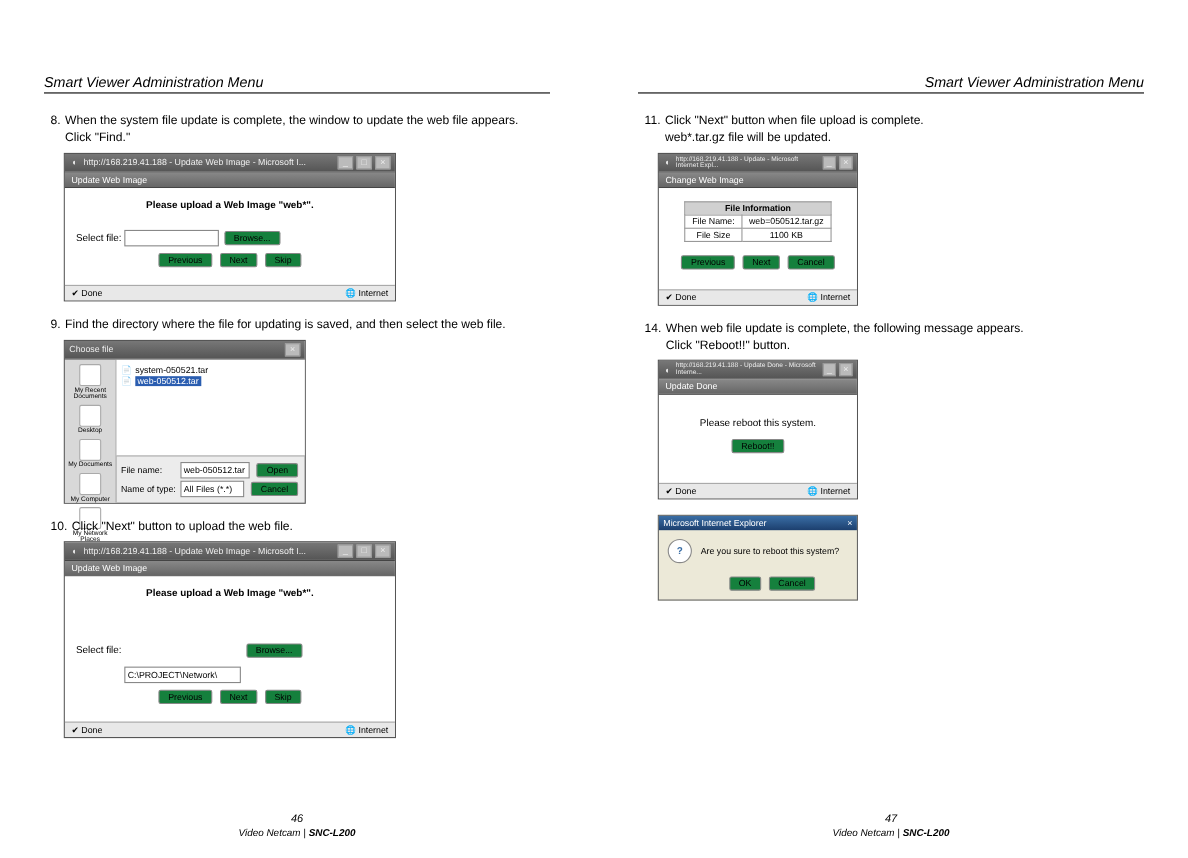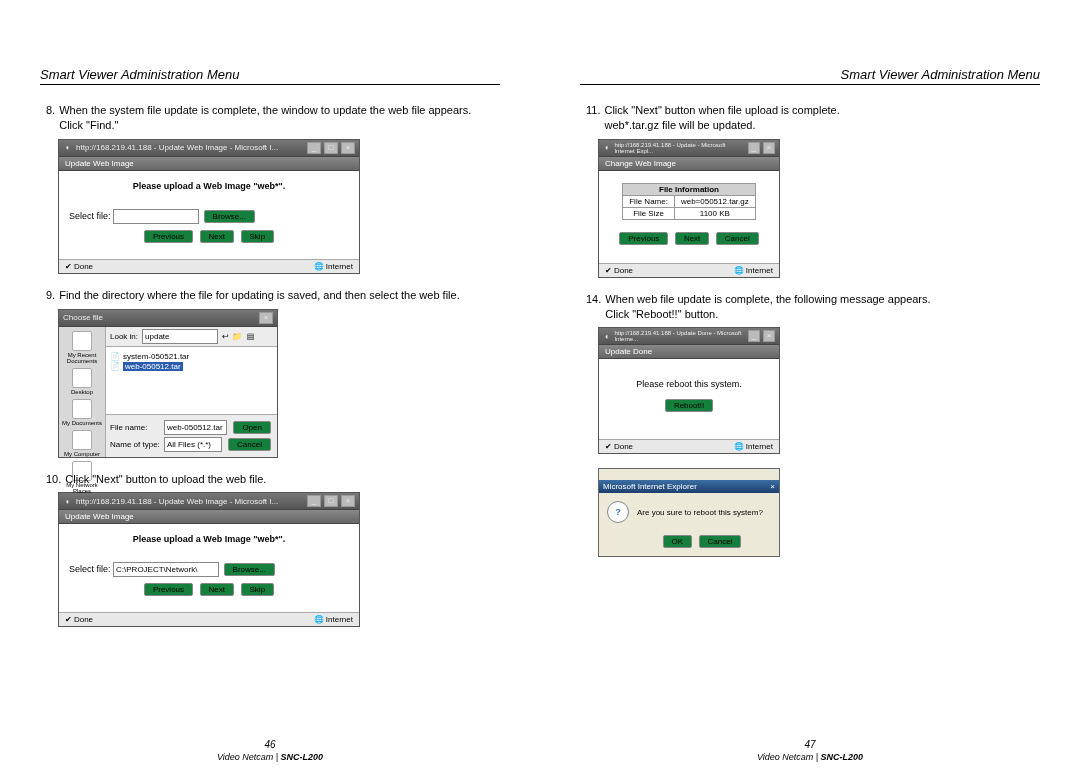--- a/index.html
+++ b/index.html
@@ -135,21 +135,21 @@
   }
   table.info td, table.info th{
     border:1px solid #999;
     padding:1px 6px;
     text-align:center;
     background:#fff;
   }
   table.info th{background:#d0d0d0;font-weight:bold;}
   
   .msgbox{border:1px solid #666;width:180px;font-size:9px;background:#ece9d8;}
-  .msgbox .mb-title{background:linear-gradient(#3a6ea5,#1c3f6e);color:#fff;font-size:8px;padding:2px 4px;display:flex;justify-content:space-between;margin-top:11px;}
+  .msgbox .mb-title{background:linear-gradient(#3a6ea5,#1c3f6e);color:#fff;font-size:8px;padding:2px 4px;display:flex;justify-content:space-between;}
   .msgbox .mb-body{padding:8px;display:flex;align-items:center;gap:8px;}
   .msgbox .mb-icon{width:20px;height:20px;border:1px solid #888;border-radius:50%;display:flex;align-items:center;justify-content:center;font-weight:bold;color:#3a6ea5;background:#fff;}
   .msgbox .mb-btns{text-align:center;padding:4px 0 8px 0;margin-left:26px;}
   
   .footer {
     position:absolute;
     bottom:18px;left:0;right:0;
     text-align:center;
     font-size:10px;
   }
@@ -231,27 +231,20 @@
           <div class="side-item">
               <div class="icn"></div>
               <span>My Computer</span>
             </div>
           <div class="side-item">
               <div class="icn"></div>
               <span>My Network Places</span>
             </div>
         </div>
         <div class="filedlg-main">
-          <div class="filedlg-top">
-            <span>Look in:</span>
-            <span class="text-input" style="width:70px;">update</span>
-            <span>↩</span>
-            <span>📁</span>
-            <span>▤</span>
-          </div>
           <div class="filedlg-list">
             <div class="file">📄 <span>system-050521.tar</span></div>
             <div class="file">📄 <span class="sel">web-050512.tar</span></div>
           </div>
           <div class="filedlg-bottom">
             <div class="row">
               <label>File name:</label>
               <span class="text-input">web-050512.tar</span>
               <span class="btn">Open</span>
             </div>
@@ -279,21 +272,21 @@
         <span class="spacer"></span>
         <span class="ctrl">_</span>
         <span class="ctrl">□</span>
         <span class="ctrl">×</span>
       </div>
       <div class="panel-head">Update Web Image</div>
       <div class="panel-body">
         <div class="centered" style="font-weight:bold;margin-bottom:18px;">Please upload a Web Image "web*".</div>
         <div class="form-row">
           <span>Select file:</span>
-          <span class="text-input" style="width:100px;">C:\PROJECT\Network\</span>
+          <span class="text-input" style="width:100px;margin-top:44px;">C:\PROJECT\Network\</span>
           <span class="btn">Browse...</span>
         </div>
         <div class="form-row centered">
           <span class="btn">Previous</span>
           <span class="btn">Next</span>
           <span class="btn">Skip</span>
         </div>
       </div>
       <div class="statusbar">
         <span>✔ <span>Done</span></span>

